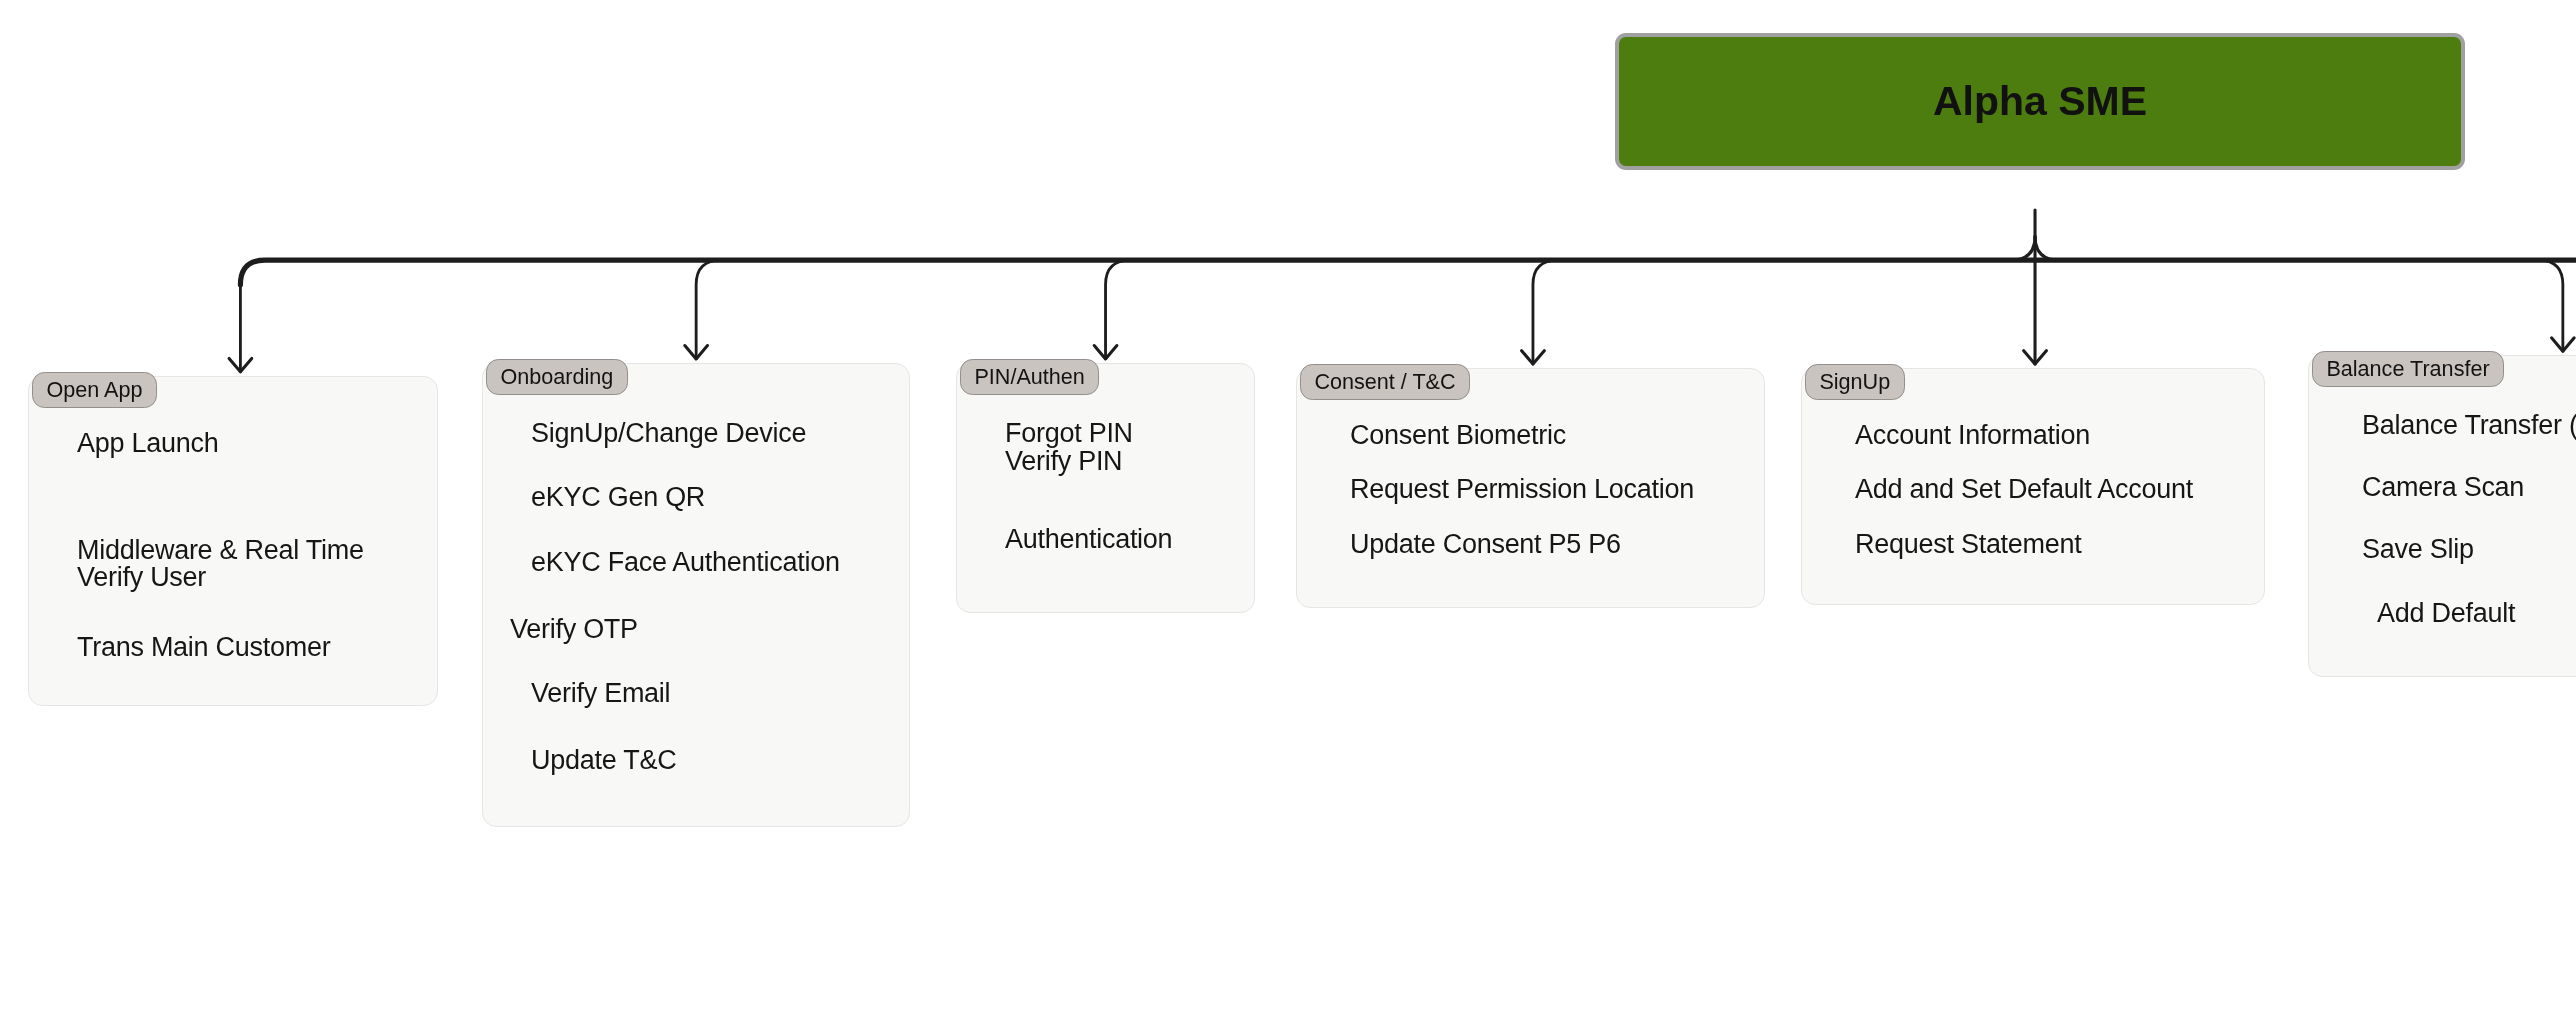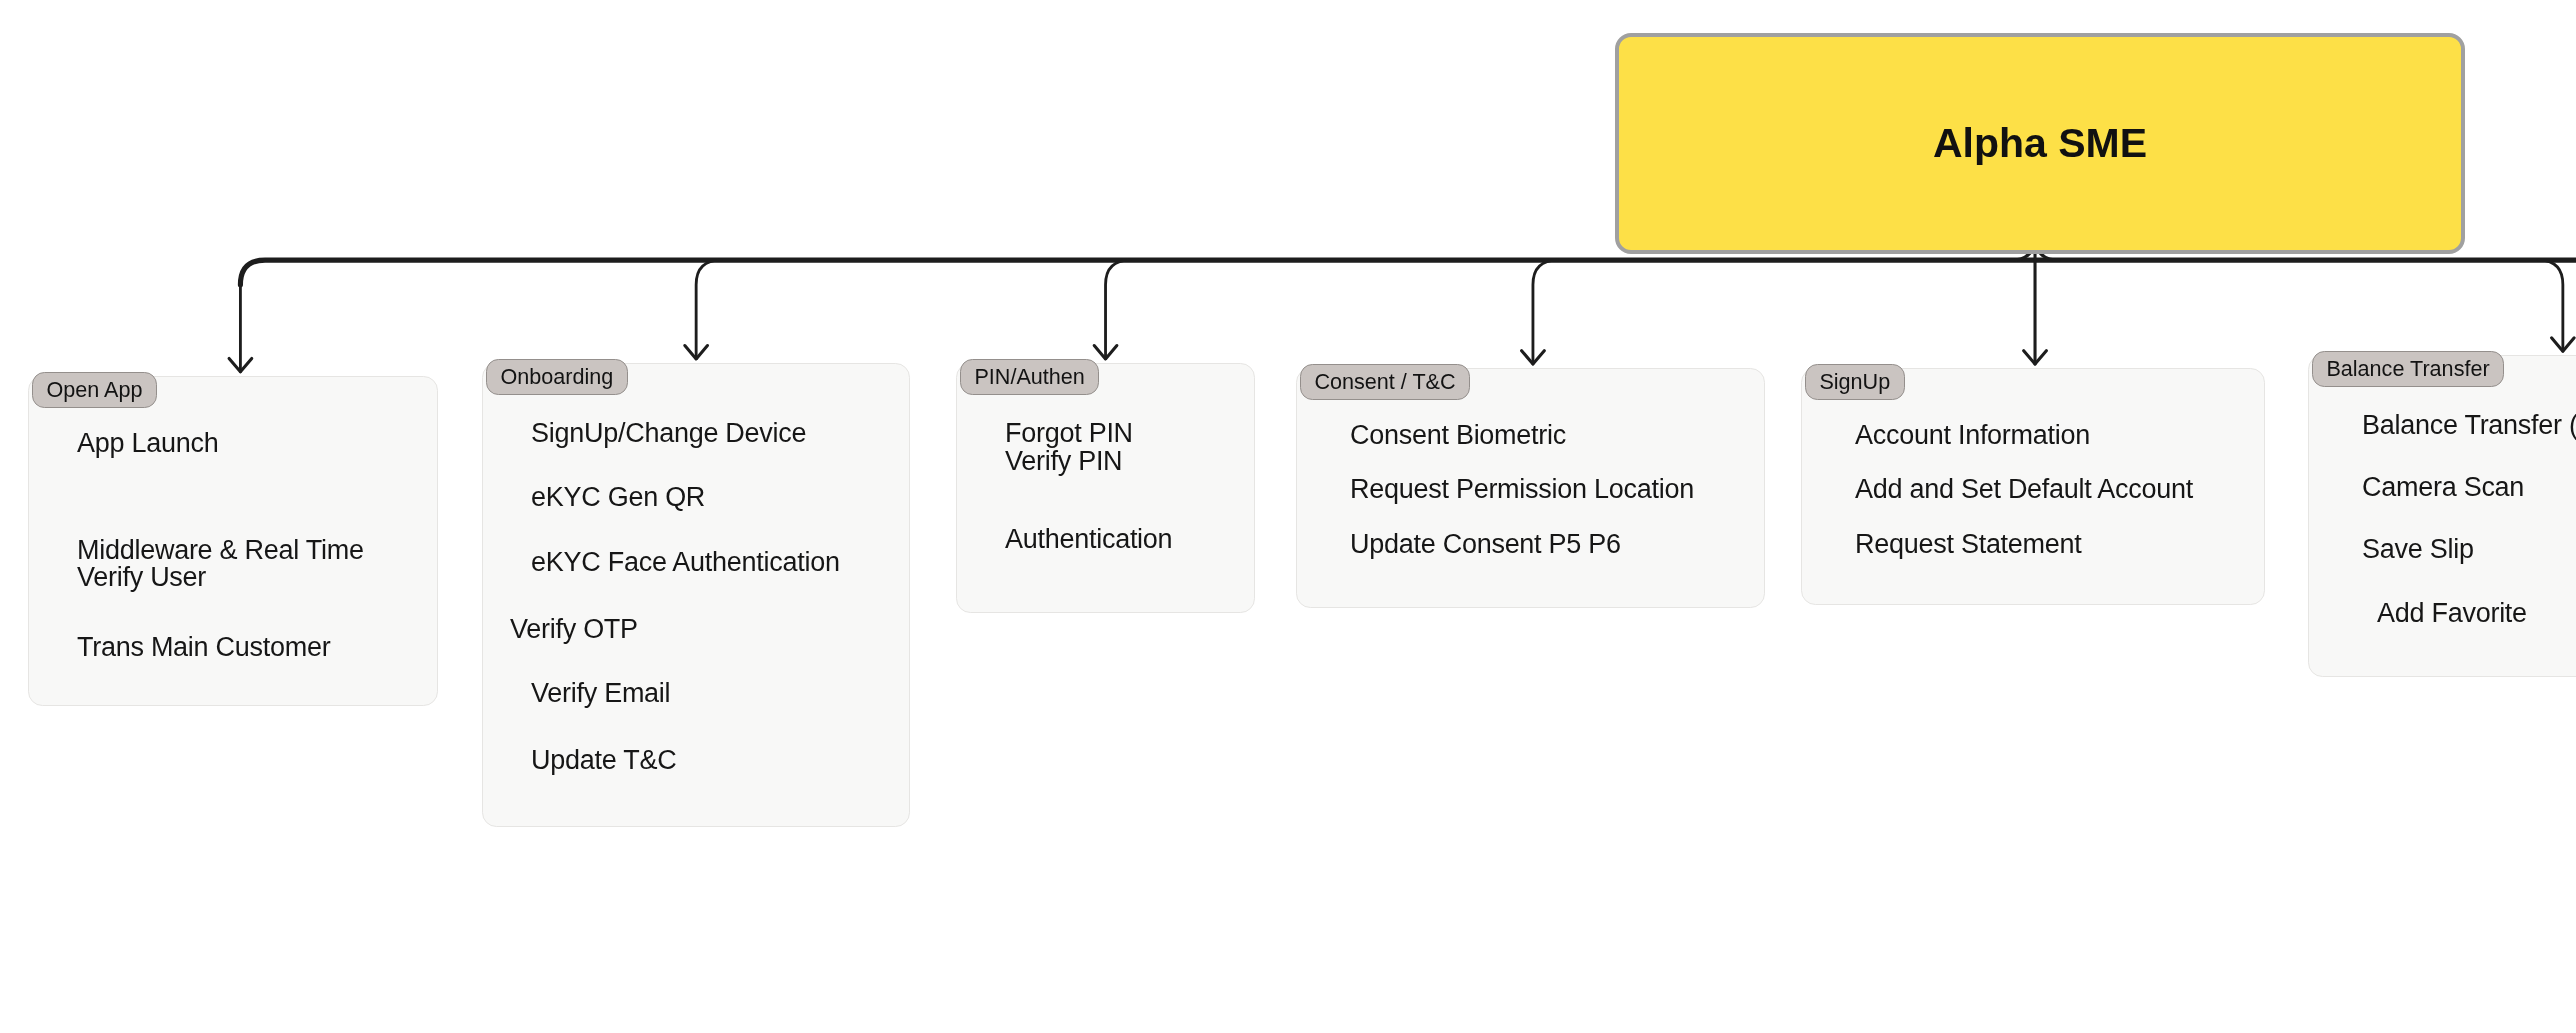--- a/index.html
+++ b/index.html
@@ -13,24 +13,24 @@
     position: relative;
     width: 4068px; height: 1033px;
     background: #ffffff;
   }
   #connector-layer {
     position: absolute; left: 0; top: 0;
     width: 4068px; height: 1033px;
   }
   .root-node {
     position: absolute;
-    left: 1615px; top: 33px; width: 850px; height: 221px;
-    background: #fde047;
+    left: 1615px; top: 33px; width: 850px; height: 137px;
+    background: #4d7c0f;
     border: 4.6px solid #a0a0a0;
-    border-radius: 16px;
+    border-radius: 11px;
     box-sizing: border-box;
     display: flex; align-items: center; justify-content: center;
   }
   .root-title {
     font-size: 41px; font-weight: bold; color: #111111;
     letter-spacing: 0px;
   }
   .group-box {
     position: absolute;
     background: #f8f8f7;
@@ -118,16 +118,16 @@
       <div class="group-box" style="left: 1801px; top: 368px; width: 464px; height: 237px;"></div>
       <div class="group-pill" style="left: 1805px; top: 364px;">SignUp</div>
       <div class="group-item" style="left: 1855px; top: 435px;">Account Information</div>
       <div class="group-item" style="left: 1855px; top: 489px;">Add and Set Default Account</div>
       <div class="group-item" style="left: 1855px; top: 544px;">Request Statement</div>
       <div class="group-box" style="left: 2308px; top: 355px; width: 505px; height: 322px;"></div>
       <div class="group-pill" style="left: 2312px; top: 351px;">Balance Transfer</div>
       <div class="group-item" style="left: 2362px; top: 425px;">Balance Transfer (PP) Split Trans</div>
       <div class="group-item" style="left: 2362px; top: 487px;">Camera Scan</div>
       <div class="group-item" style="left: 2362px; top: 549px;">Save Slip</div>
-      <div class="group-item" style="left: 2377px; top: 613px;">Add Favorite</div>
+      <div class="group-item" style="left: 2377px; top: 613px;">Add Default</div>
     </div>
 </div>
 
 
 </body></html>

